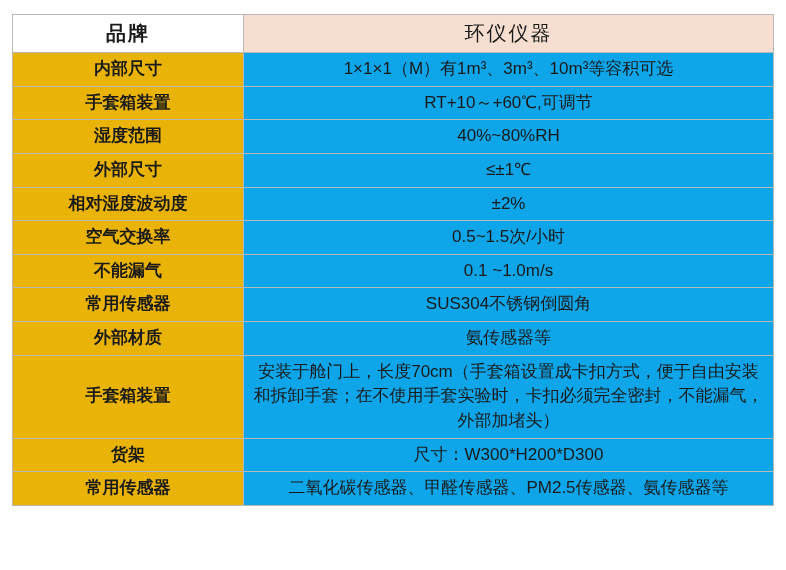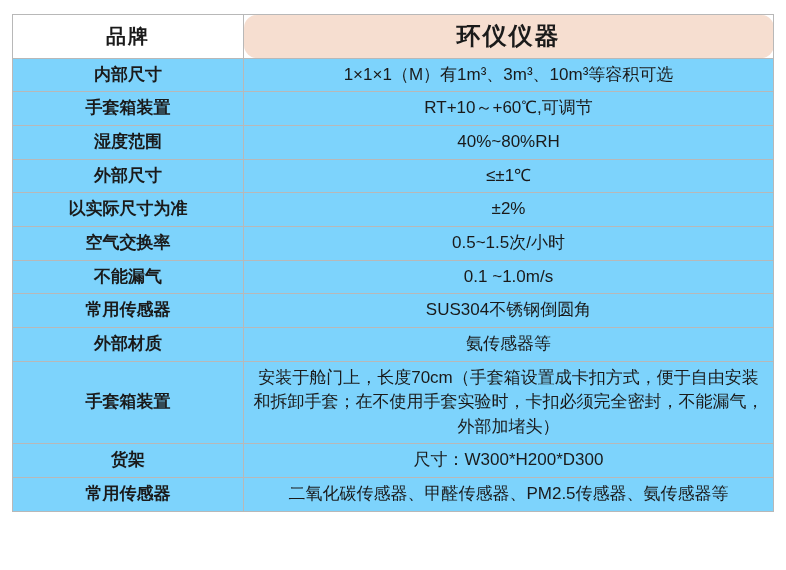--- a/index.html
+++ b/index.html
@@ -30,39 +30,38 @@
   table.spec td {
     border: 1px solid #b8b8b8;
     padding: 4px 6px;
     font-size: 17px;
     color: #1a1a1a;
     text-align: center;
     vertical-align: middle;
     line-height: 1.45;
   }
   td.label {
-    background: #7dd3fc;
+    background: #eab308;
     width: 218px;
     font-weight: bold;
   }
   td.value {
-    background: #7dd3fc;
+    background: #0ea5e9;
   }
   tr.head td.label {
     background: #ffffff;
     font-weight: bold;
     font-size: 20px;
     letter-spacing: 2px;
   }
   tr.head td.value {
     background: #f6ded0;
-    font-weight: bold;
-    font-size: 24px;
+    font-weight: normal;
+    font-size: 20px;
     letter-spacing: 2px;
-    border-radius: 13px;
   }
   td.multiline {
     text-align: center;
     line-height: 1.75;
     padding: 6px 10px;
   }
 </style>
 </head>
 <body>
 
@@ -83,21 +82,21 @@
       </tr>
       <tr>
         <td class="label">湿度范围</td>
         <td class="value">40%~80%RH</td>
       </tr>
       <tr>
         <td class="label">外部尺寸</td>
         <td class="value">≤±1℃</td>
       </tr>
       <tr>
-        <td class="label">以实际尺寸为准</td>
+        <td class="label">相对湿度波动度</td>
         <td class="value">±2%</td>
       </tr>
       <tr>
         <td class="label">空气交换率</td>
         <td class="value">0.5~1.5次/小时</td>
       </tr>
       <tr>
         <td class="label">不能漏气</td>
         <td class="value">0.1 ~1.0m/s</td>
       </tr>

